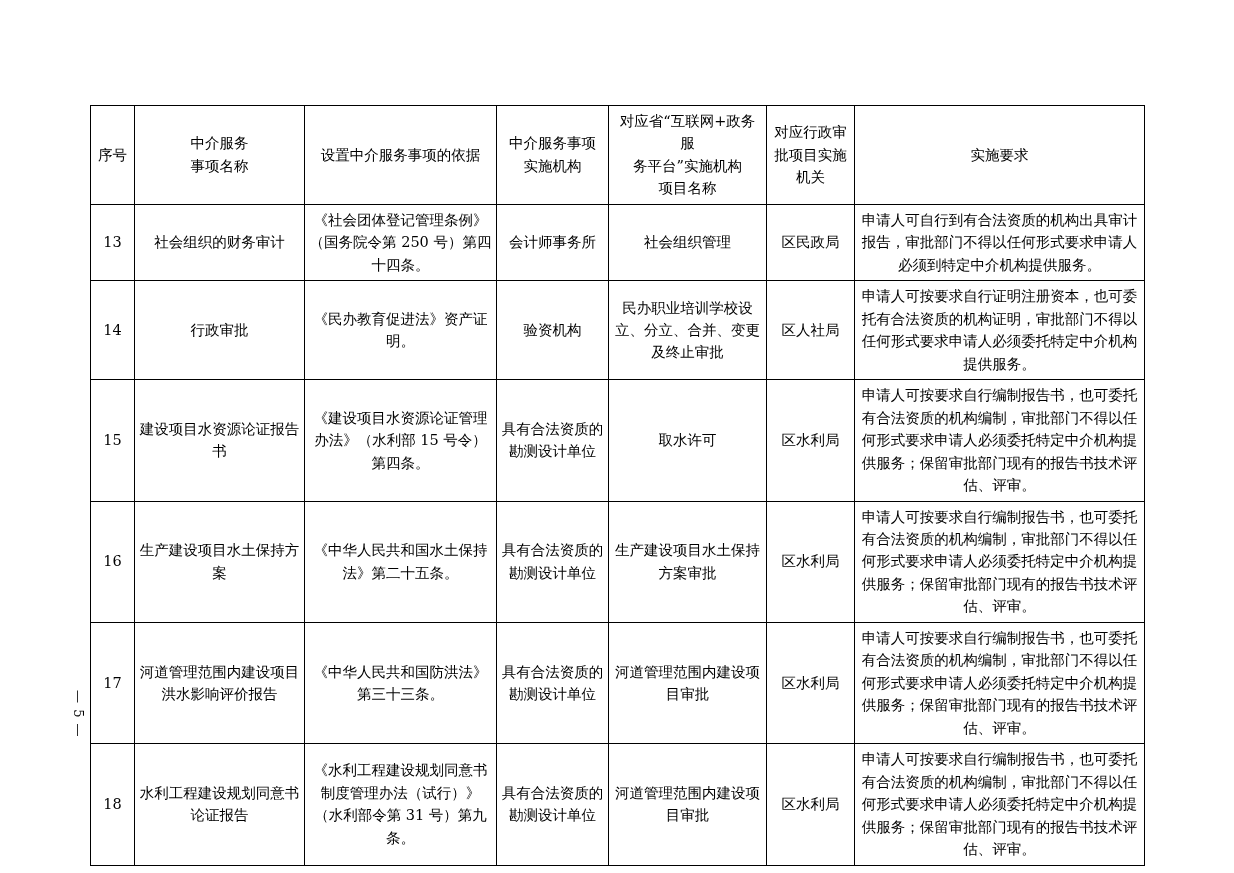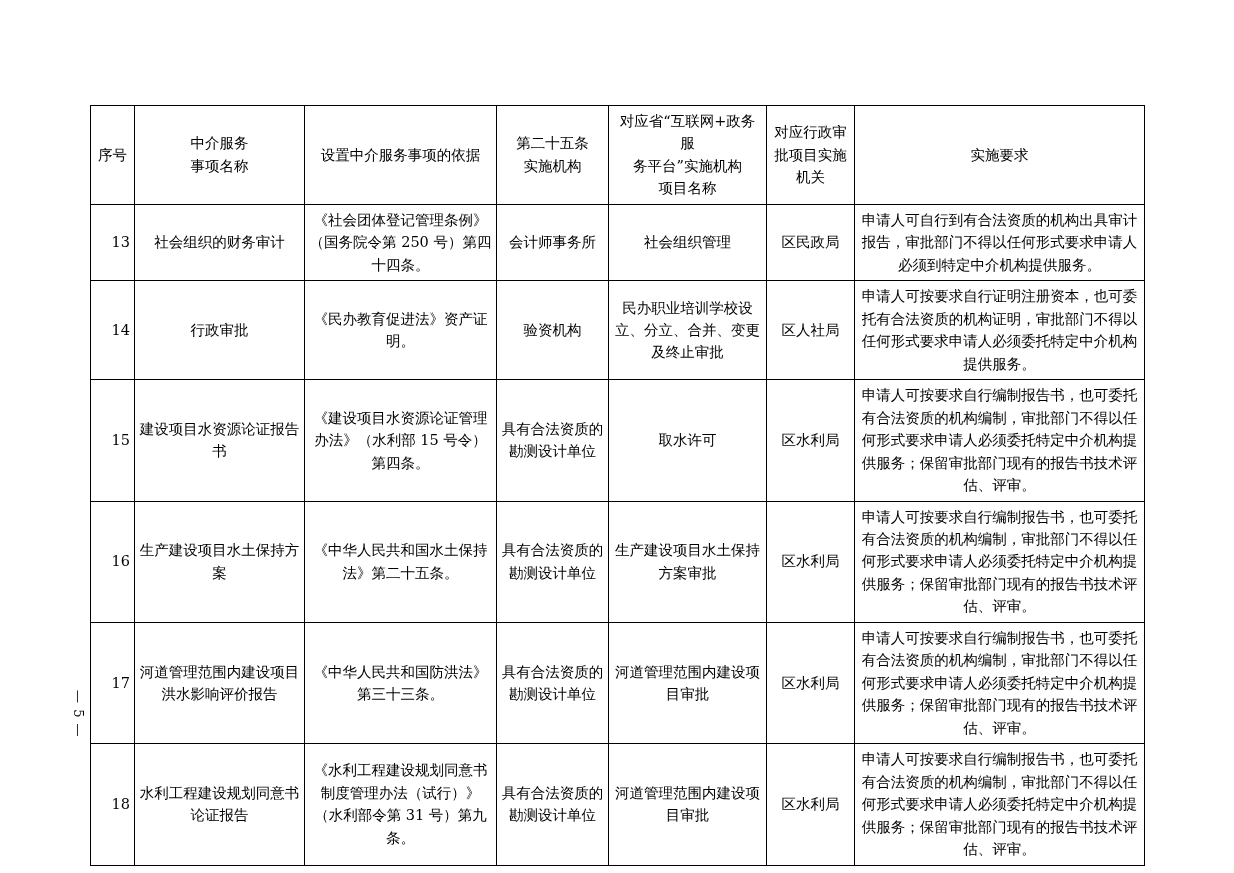--- a/index.html
+++ b/index.html
@@ -57,21 +57,21 @@
     height: 66px;
   }
   .c0 { width: 44px; }
   .c1 { width: 170px; }
   .c2 { width: 192px; }
   .c3 { width: 112px; }
   .c4 { width: 158px; }
   .c5 { width: 88px; }
   .c6 { width: 290px; }
 
-  td.idx { text-align: right; }
+  td.idx { text-align: center; }
   td.center { text-align: center; margin-top: 28px; }
   td.left { text-align: center; }
   .hdr-line { display: block; }
 </style>
 </head>
 <body>
 
 <div class="page">
 
   <div class="page-number">— 5 —</div>
@@ -92,21 +92,21 @@
           <span class="hdr-line">序号</span>
         </th>
         <th>
           <span class="hdr-line">中介服务</span>
           <span class="hdr-line">事项名称</span>
         </th>
         <th>
           <span class="hdr-line">设置中介服务事项的依据</span>
         </th>
         <th>
-          <span class="hdr-line">第二十五条</span>
+          <span class="hdr-line">中介服务事项</span>
           <span class="hdr-line">实施机构</span>
         </th>
         <th>
           <span class="hdr-line">对应省“互联网+政务服</span>
           <span class="hdr-line">务平台”实施机构</span>
           <span class="hdr-line">项目名称</span>
         </th>
         <th>
           <span class="hdr-line">对应行政审</span>
           <span class="hdr-line">批项目实施</span>

